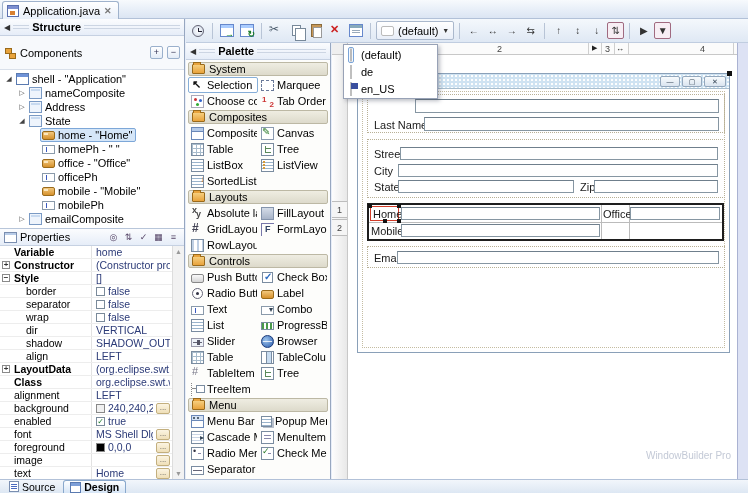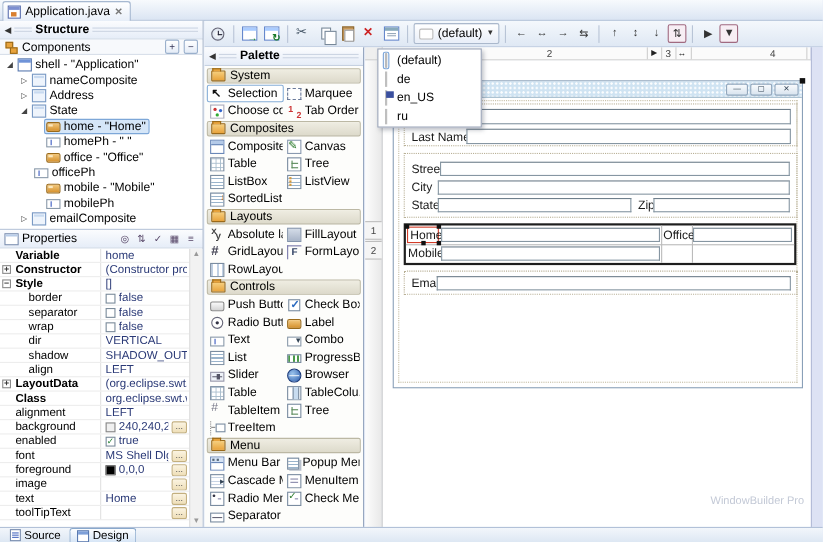--- a/index.html
+++ b/index.html
@@ -22,21 +22,21 @@
   
   .left-panel { position:absolute; left:0; top:19px; width:185px; bottom:14px; background:#fff;
                 border-right:1px solid #97a7c0; display:flex; flex-direction:column; }
   .view-header { height:17px; flex:none; display:flex; align-items:center; gap:3px; padding:0 4px;
                  background:linear-gradient(#fbfcfe,#e6edf8); border-bottom:1px solid #c6d1e2; }
   .view-header .collapse { font-size:8px; color:#333; }
   .view-header .sash-s { width:16px; height:4px; border-top:1px solid #ccd5e3; border-bottom:1px solid #ccd5e3; }
   .view-header .sash-l { flex:1; height:4px; border-top:1px solid #ccd5e3; border-bottom:1px solid #ccd5e3; }
   .view-header .vtitle { font-weight:bold; font-size:11px; }
 
-  .components-bar { height:14px; flex:none; display:flex; align-items:center; gap:4px; padding:0 4px;
+  .components-bar { height:34px; flex:none; display:flex; align-items:center; gap:4px; padding:0 4px;
                     background:#f7f9fc; border-bottom:1px solid #d9e0ea; }
   .comp-icon { width:12px; height:12px; position:relative; }
   .comp-icon::before { content:""; position:absolute; left:1px; top:1px; width:5px; height:4px; background:#e8a33c; border:1px solid #9a6a1a; }
   .comp-icon::after { content:""; position:absolute; left:5px; top:6px; width:5px; height:4px; background:#e8a33c; border:1px solid #9a6a1a; }
   .minibtn { width:13px; height:13px; border:1px solid #9ab0cc; background:linear-gradient(#ffffff,#e4ecf7);
              border-radius:2px; font-size:9px; line-height:10px; text-align:center; color:#335; }
   .spacer { flex:1; }
 
   .tree { height:158px; flex:none; background:#fff; padding-top:2px; overflow:hidden; }
   .trow { height:14px; display:flex; align-items:center; white-space:nowrap; }
@@ -244,21 +244,21 @@
   .flag-us::before { content:""; position:absolute; left:0; top:0; width:7px; height:6px; background:#3a4f9e; }
   .flag-ru { background:linear-gradient(#fff 0 33%, #2255a4 33% 66%, #d52b1e 66% 100%); }
   .lm-icwrap { border:1px solid transparent; border-radius:2px; padding:1px; }
   .lm-item.selected .lm-icwrap { border-color:#7aa4d8; background:#f4f9ff; }
 
   
   .bottombar { position:absolute; left:0; right:0; bottom:0; height:14px;
                background:linear-gradient(#f2f6fb,#dde7f3); border-top:1px solid #b2c1d8;
                display:flex; align-items:flex-end; padding-left:2px; gap:1px; }
   .btab { height:13px; display:flex; align-items:center; gap:3px; padding:0 6px; font-size:10.5px; border:1px solid transparent; }
-  .btab.active { background:linear-gradient(#fdfeff,#d6e5f6); border-color:#89a8cc; border-bottom:none; border-radius:3px 3px 0 0; }
+  .btab.active { background:linear-gradient(#fdfeff,#d6e5f6); border-color:#89a8cc; border-bottom:none; border-radius:3px 3px 0 0;font-weight:bold; }
   .src-icon { width:10px; height:11px; background:#fff; border:1px solid #7a8eb0; position:relative; }
   .src-icon::before { content:""; position:absolute; left:1px; right:1px; top:2px; height:1px; background:#4a6ac0; box-shadow:0 2px 0 #4a6ac0, 0 4px 0 #4a6ac0; }
   .des-icon { width:11px; height:11px; background:#fff; border:1px solid #5a7ab0; position:relative; }
   .des-icon::before { content:""; position:absolute; left:0; right:0; top:0; height:3px; background:#7d9fd8; }
 </style>
 </head>
 <body>
 
 <div class="tabbar">
   <div class="etab">
@@ -325,21 +325,21 @@
           <span>homePh - " "</span>
         </span>
       </div>
       <div class="trow" style="padding-left: 30px;">
         <span class="arrow"></span>
         <span class="tsel">
           <span class="ti ti-tag"></span>
           <span>office - "Office"</span>
         </span>
       </div>
-      <div class="trow" style="padding-left: 19px; align-items: center;">
+      <div class="trow" style="padding-left: 30px; align-items: center;">
         <span class="arrow"></span>
         <span class="tsel">
           <span class="ti ti-text"></span>
           <span>officePh</span>
         </span>
       </div>
       <div class="trow" style="padding-left: 30px;">
         <span class="arrow"></span>
         <span class="tsel">
           <span class="ti ti-tag"></span>
@@ -832,24 +832,20 @@
       <span>(default)</span>
     </div>
     <div class="lm-item">
       <span class="lm-icwrap"><span class="flag flag-de"></span></span>
       <span>de</span>
     </div>
     <div class="lm-item">
       <span class="lm-icwrap"><span class="flag flag-us"></span></span>
       <span>en_US</span>
     </div>
-    <div class="lm-item">
-      <span class="lm-icwrap"><span class="flag flag-ru"></span></span>
-      <span>ru</span>
-    </div>
   </div>
 
 <div class="bottombar">
   <div class="btab">
     <span class="src-icon"></span>
     <span>Source</span>
   </div>
   <div class="btab active">
     <span class="des-icon"></span>
     <span>Design</span>

